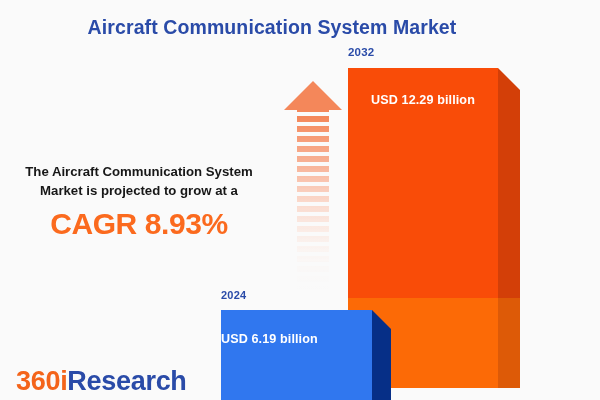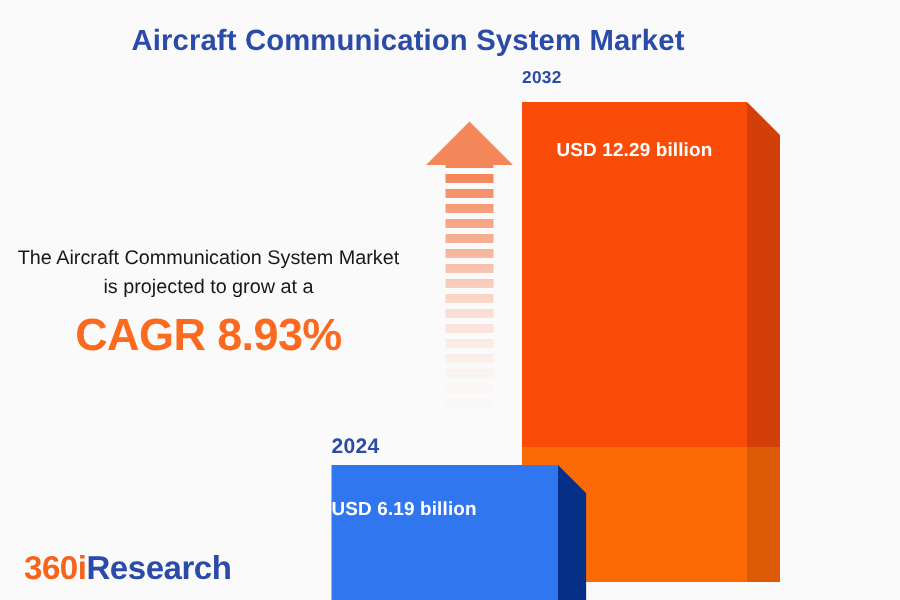--- a/index.html
+++ b/index.html
@@ -37,39 +37,39 @@
   
   #annotation {
     position: absolute;
     left: 8px;
     top: 163px;
     width: 262px;
     text-align: center;
   }
   #annotation-text {
     font-size: 13.2px;
-    font-weight: normal;
+    font-weight: bold;
     color: #171717;
     line-height: 1.42;
   }
   #cagr-value {
     margin-top: 8px;
     font-size: 30px;
     font-weight: bold;
     color: #fb6a1e;
     letter-spacing: -0.4px;
     line-height: 1.05;
   }
 
   
   #logo {
     position: absolute;
     left: 16px;
     top: 366px;
-    font-size: 22px;
+    font-size: 27px;
     font-weight: bold;
     letter-spacing: -0.3px;
     white-space: nowrap;
   }
   #logo .logo-orange { color: #f4641a; }
   #logo .logo-blue   { color: #2a4ba8; }
 
   
   #growth-arrow {
     position: absolute;
@@ -126,21 +126,21 @@
     background: #3077ef;
   }
   #bar-2024-side {
     position: absolute; left: 151px; top: 0;
     width: 19px; height: 90px;
     background: #062f87;
     clip-path: polygon(0 0, 100% 19px, 100% 100%, 0 100%);
   }
   #bar-2024-label {
     position: absolute; left: 0; top: -21px;
-    font-size: 14px; font-weight: bold; color: #2a4ba8;
+    font-size: 11px; font-weight: bold; color: #2a4ba8;
     letter-spacing: 0.2px;
   }
   #bar-2024-value {
     position: absolute; left: 0; top: 22px;
     width: 151px; text-align: left;
     font-size: 12.6px; font-weight: bold; color: #ffffff;
     letter-spacing: 0.1px;
   }
 </style>
 </head>

